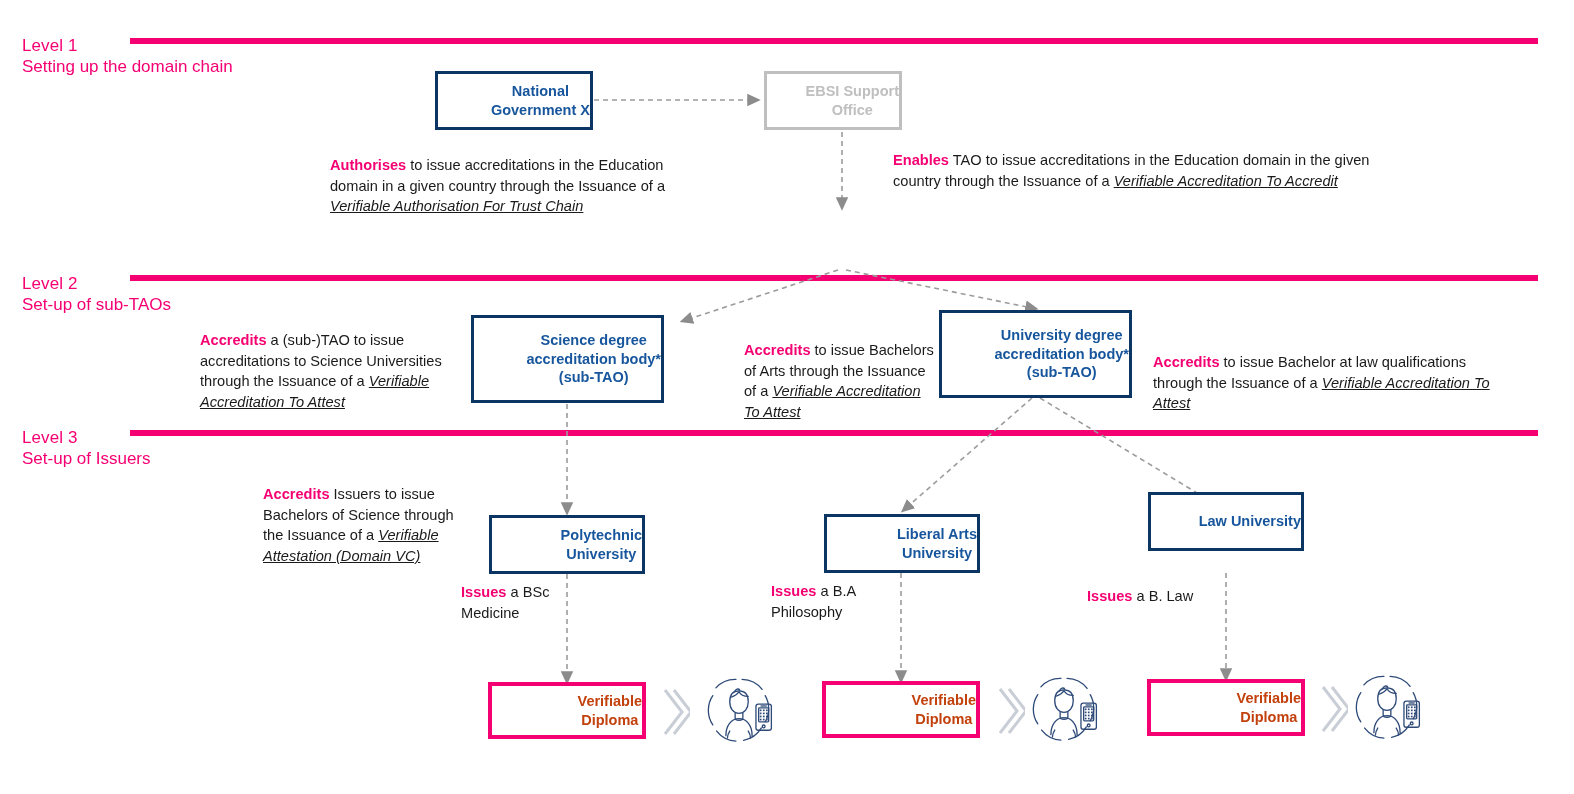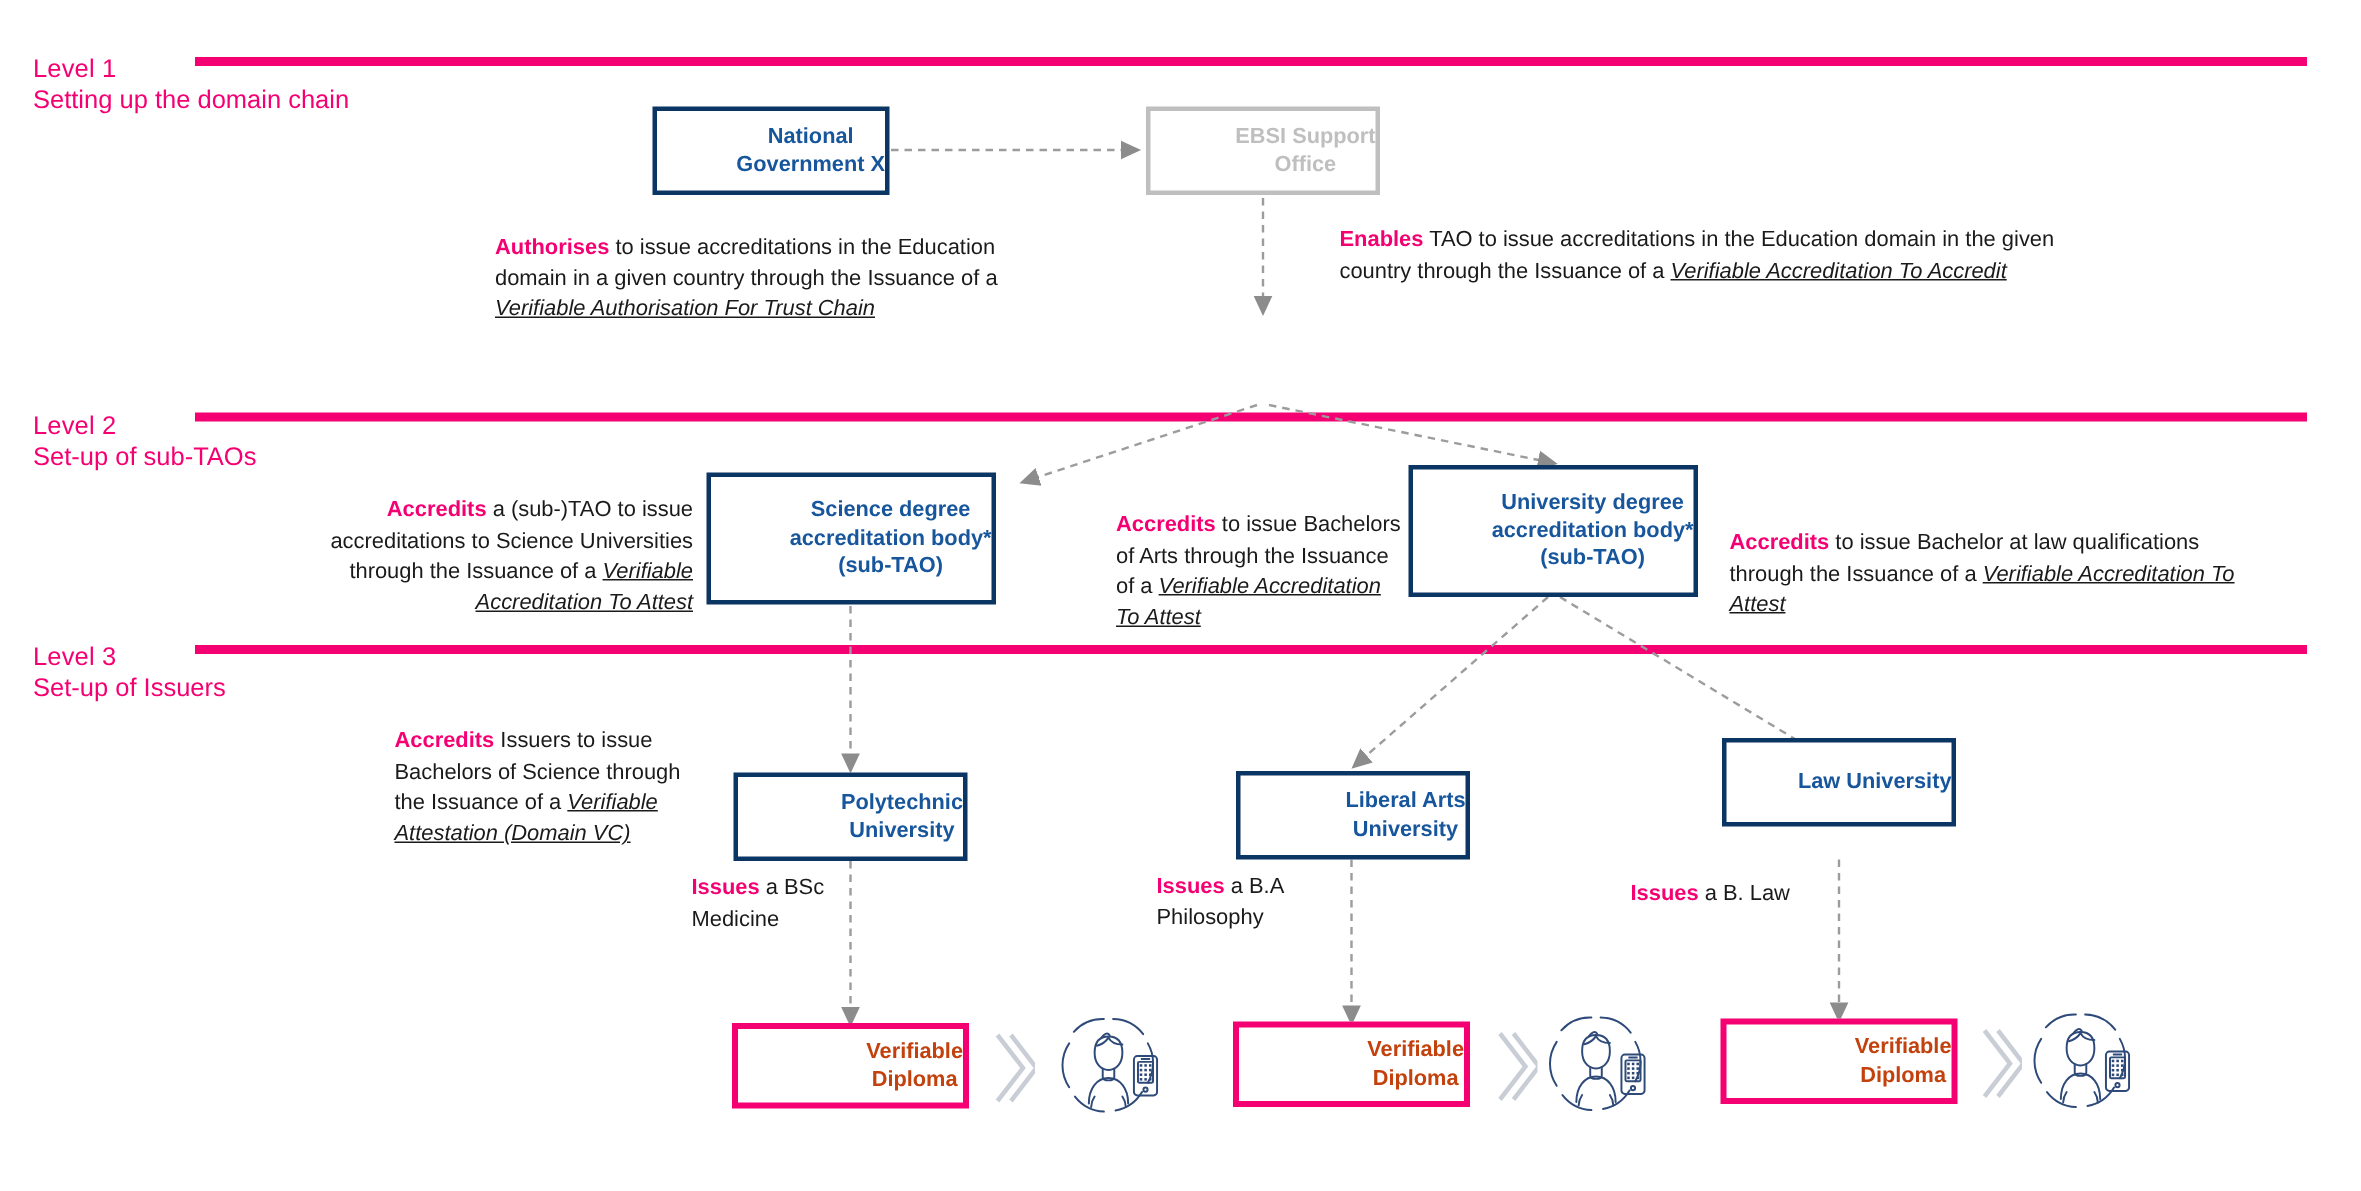--- a/index.html
+++ b/index.html
@@ -143,21 +143,21 @@
     <span class="lvl-sub">Setting up the domain chain</span>
   </div>
 
   <div class="box box-navy" style="left:435px; top:71px; width:158px; height:59px;">
     <span>
       <span>National</span><br>
       <span>Government X</span>
     </span>
   </div>
 
-  <div class="box box-grey" style="left:764px; top:71px; width:156px; height:59px;">
+  <div class="box box-grey" style="left:764px; top:71px; width:138px; height:59px;">
     <span>
       <span>EBSI Support</span><br>
       <span>Office</span>
     </span>
   </div>
 
   <div class="note" style="left:330px; top:155px; width:345px;">
     <span class="kw">Authorises</span><span> to issue accreditations in the Education domain in a given country through the Issuance of a </span><span class="vc">Verifiable Authorisation For Trust Chain</span>
   </div>
 
@@ -165,21 +165,21 @@
     <span class="kw">Enables</span><span> TAO to issue accreditations in the Education domain in the given country through the Issuance of a </span><span class="vc">Verifiable Accreditation To Accredit</span>
   </div>
 
 
   <div class="level-bar" style="left:130px; top:275px; width:1408px;"></div>
   <div class="level-label" style="left:22px; top:274px;">
     <span class="lvl-title">Level 2</span>
     <span class="lvl-sub">Set-up of sub-TAOs</span>
   </div>
 
-  <div class="note" style="left:212px; top:330px; width:250px;text-align:right;">
+  <div class="note" style="left:200px; top:330px; width:250px;">
     <span class="kw">Accredits</span><span> a (sub-)TAO to issue accreditations to Science Universities through the Issuance of a </span><span class="vc">Verifiable Accreditation To Attest</span>
   </div>
 
   <div class="box box-navy" style="left:471px; top:315px; width:193px; height:88px;">
     <span>
       <span>Science degree</span><br>
       <span>accreditation body*</span><br>
       <span>(sub-TAO)</span>
     </span>
   </div>

